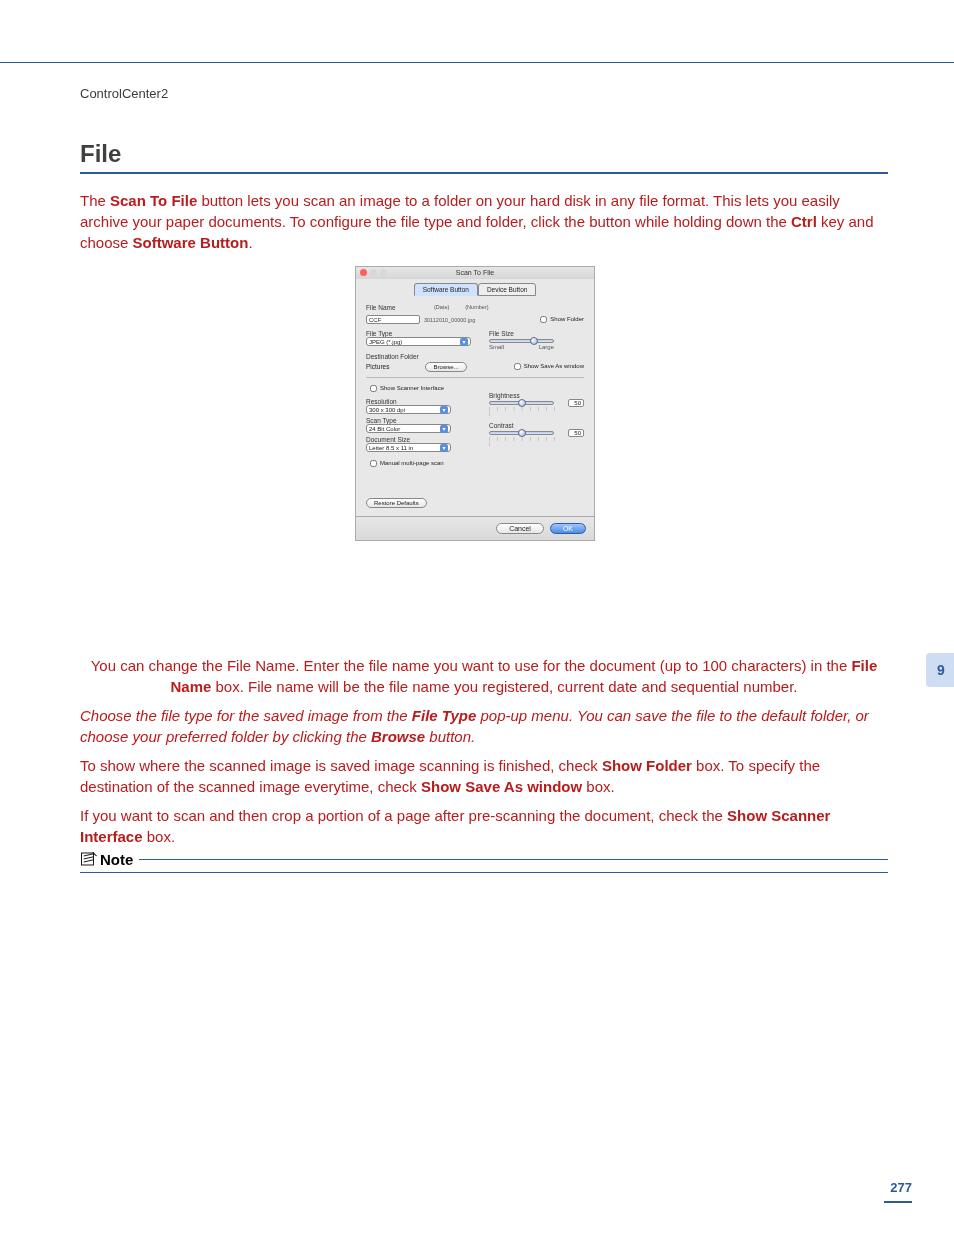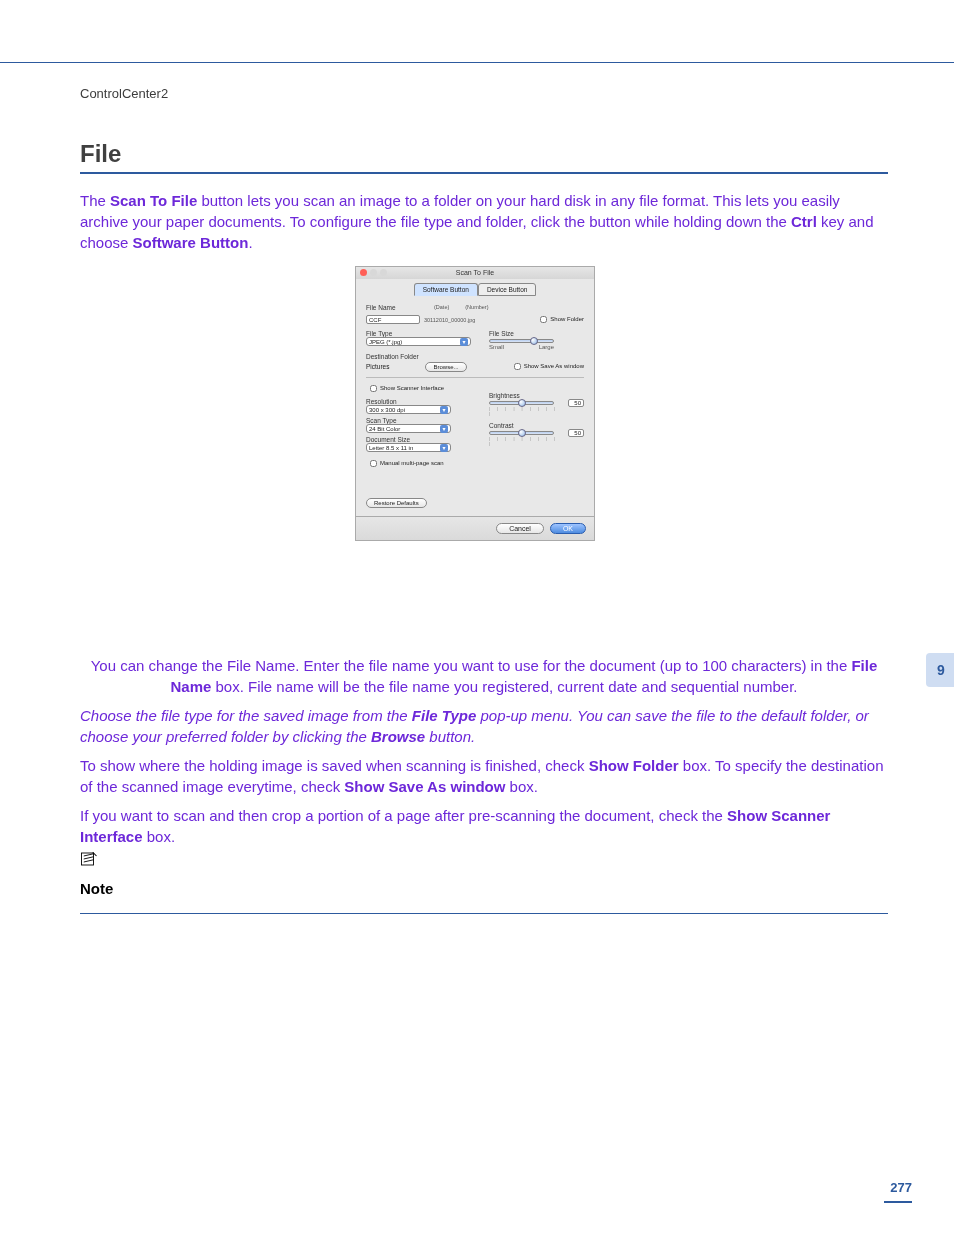--- a/index.html
+++ b/index.html
@@ -41,21 +41,21 @@
     top: 172px;
     height: 2px;
     background: #2d5a9e;
   }
   .para {
     position: absolute;
     left: 80px;
     right: 66px;
     font-size: 15px;
     line-height: 1.4;
-    color: #6d28d9;
+    color: #b91c1c;
   }
   .para1 { top: 190px; }
   .para2 { top: 655px; text-align: center; }
   .para3 { top: 705px; font-style: italic; }
   .para4 { top: 755px; }
   .para5 { top: 805px; }
   .bold { font-weight: bold; }
   .italic { font-style: italic; }
 
   
@@ -208,22 +208,22 @@
 
   
   .note-block {
     position: absolute;
     left: 80px;
     right: 66px;
     top: 850px;
   }
   .note-header {
     display: flex;
-    gap: 12px;
-    flex-direction: column;
+    align-items: center;
+    gap: 2px;
   }
   .note-icon {
     width: 18px; height: 18px;
     display: inline-flex;
     align-items: center; justify-content: center;
   }
   .note-title { font-weight: bold; font-size: 15px; }
   .note-rule {
     flex: 1;
     height: 1px;
@@ -392,21 +392,21 @@
   </div>
 </div>
 
 <div class="para para2">
   <span>You can change the File Name. Enter the file name you want to use for the document (up to 100 characters) in the </span><span class="bold">File Name</span><span> box. File name will be the file name you registered, current date and sequential number.</span>
 </div>
 <div class="para para3">
   <span>Choose the file type for the saved image from the </span><span class="bold">File Type</span><span> pop-up menu. You can save the file to the default folder, or choose your preferred folder by clicking the </span><span class="bold">Browse</span><span> button.</span>
 </div>
 <div class="para para4">
-  <span>To show where the holding image is saved when scanning is finished, check </span><span class="bold">Show Folder</span><span> box. To specify the destination of the scanned image everytime, check </span><span class="bold">Show Save As window</span><span> box.</span>
+  <span>To show where the scanned image is saved image scanning is finished, check </span><span class="bold">Show Folder</span><span> box. To specify the destination of the scanned image everytime, check </span><span class="bold">Show Save As window</span><span> box.</span>
 </div>
 <div class="para para5">
   <span>If you want to scan and then crop a portion of a page after pre-scanning the document, check the </span><span class="bold">Show Scanner Interface</span><span> box.</span>
 </div>
 
 <div class="note-block">
   <div class="note-header">
     <span class="note-icon">
       <svg viewBox="0 0 24 24" width="18" height="18">
           <rect x="2" y="4" width="16" height="16" fill="none" stroke="#000" stroke-width="1.2"></rect>

